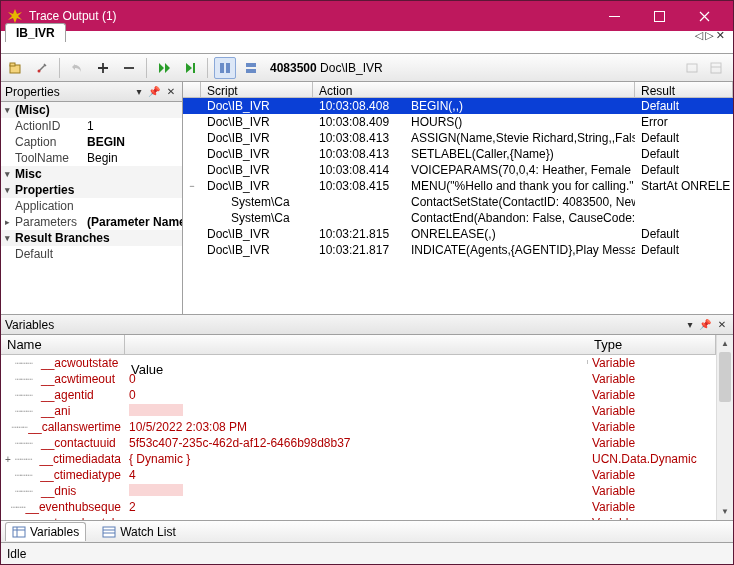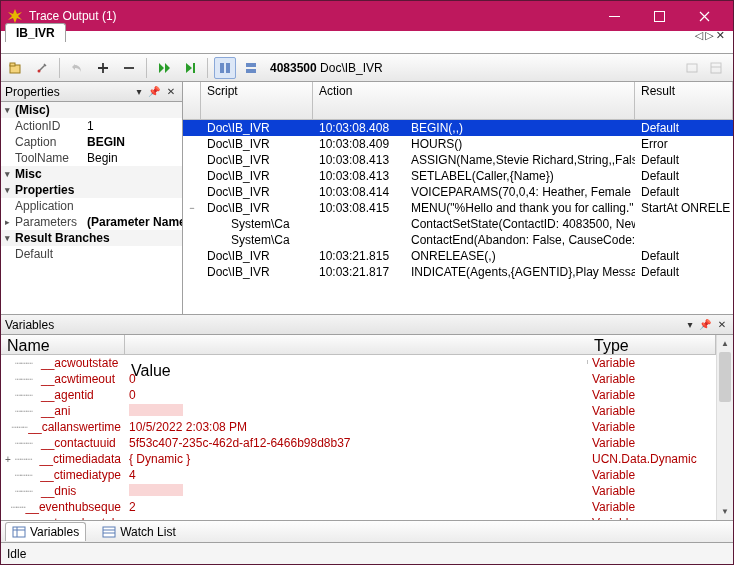--- a/index.html
+++ b/index.html
@@ -27,37 +27,37 @@
 .panehdr { background:linear-gradient(#f5f5f5,#e4e4e4); border-bottom:1px solid #a0a0a0; height:20px; display:flex; align-items:center; padding:0 4px; font-size:12px; }
 .panehdr .spacer { flex:1; }
 .panehdr .pbtn { width:14px; height:14px; margin-left:2px; display:flex; align-items:center; justify-content:center; font-size:10px; color:#333; }
 .proplist { flex:1; overflow:hidden; background:#fff; font-size:12px; }
 .prow { display:flex; height:16px; align-items:center; padding-left:4px; }
 .prow.cat { font-weight:bold; background:#f4f4f4; }
 .prow .arrow { width:10px; font-size:9px; color:#555; }
 .prow .k { width:72px; color:#444; white-space:nowrap; overflow:hidden; }
 .prow .v { flex:1; white-space:nowrap; overflow:hidden; }
 .scriptcol { flex:1; display:flex; flex-direction:column; background:#fff; min-width:0; }
-.gridhdr { display:flex; background:linear-gradient(#fdfdfd,#e9e9e9); border-bottom:1px solid #c0c0c0; height:38px; }
+.gridhdr { display:flex; background:linear-gradient(#fdfdfd,#e9e9e9); border-bottom:1px solid #c0c0c0; height:16px; }
 .gh { border-right:1px solid #c0c0c0; padding:2px 6px; font-size:12px; overflow:hidden; white-space:nowrap; }
 .gridbody { flex:1; overflow:hidden; background:#fff; }
 .grow { display:flex; height:16px; align-items:center; }
 .grow.sel { background:#0a3fd6; color:#fff; }
 .gc { padding:0 6px; overflow:hidden; white-space:nowrap; text-overflow:clip; font-size:12px; }
 .c-ex { width:18px; text-align:center; font-size:9px; color:#666; padding:0; }
 .c-sc { width:112px; }
 .c-tm { width:92px; }
 .c-ac { flex:1; min-width:0; }
 .c-rs { width:98px; }
 .grow.child .c-sc { padding-left:30px; }
 .varpane { height:228px; display:flex; flex-direction:column; border-top:1px solid #a0a0a0; background:#fff; }
 .vargrid { flex:1; display:flex; min-height:0; }
 .vartable { flex:1; overflow:hidden; position:relative; }
 .vhrow { display:flex; background:linear-gradient(#fdfdfd,#e9e9e9); border-bottom:1px solid #c0c0c0; height:20px; }
-.vh { border-right:1px solid #c0c0c0; padding:2px 6px; font-size:16px; }
+.vh { border-right:1px solid #c0c0c0; padding:2px 6px; font-size:13px; }
 .vh.n { width:124px; } .vh.v { flex:1;margin-top:25px; } .vh.t { width:128px; }
 .vrow { display:flex; height:16px; align-items:center; color:#b00000; }
 .vc { padding:0 4px; overflow:hidden; white-space:nowrap; font-size:12px; }
 .vc.tree { width:124px; display:flex; align-items:center; }
 .vc.tree .dots { color:#999; font-size:11px; letter-spacing:-1px; width:26px; overflow:hidden; }
 .vc.tree .exp { width:10px; color:#666; font-size:10px; }
 .vc.val { flex:1; }
 .vc.typ { width:128px; }
 .redblock { display:inline-block; width:54px; height:12px; background:#f9d6d6; }
 .scrollbar { width:17px; background:#f0f0f0; border-left:1px solid #dcdcdc; display:flex; flex-direction:column; }

